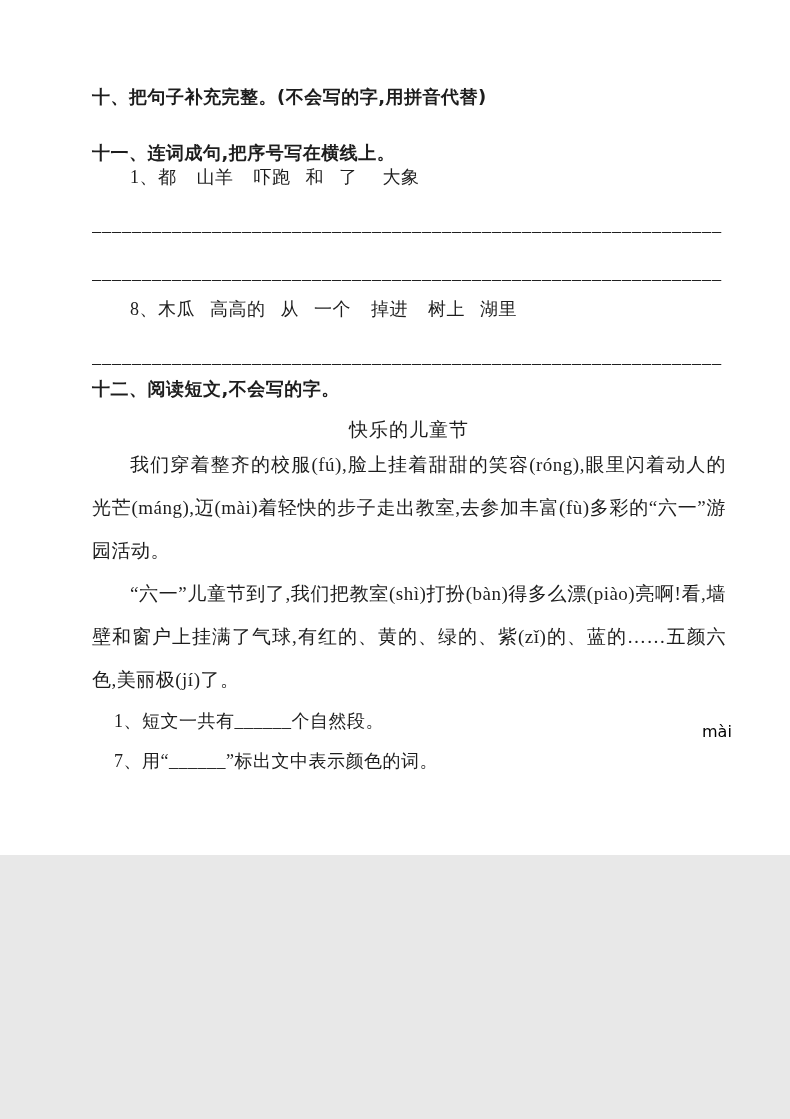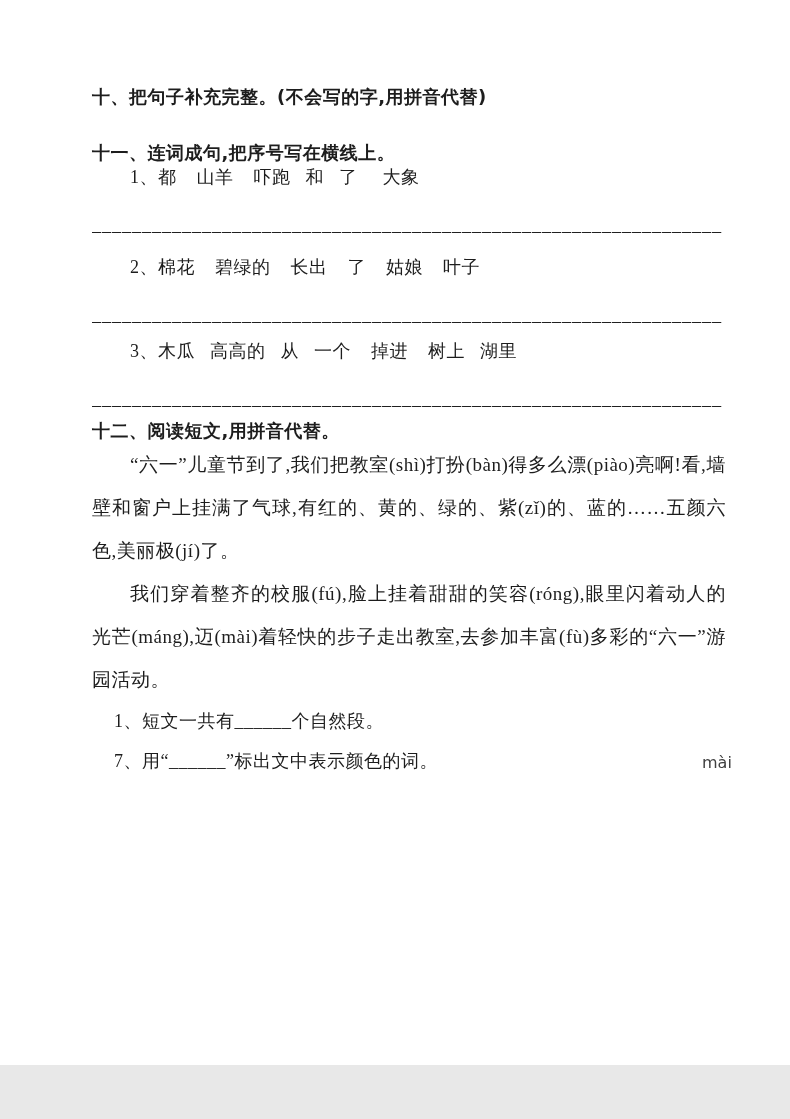--- a/index.html
+++ b/index.html
@@ -1,20 +1,20 @@
 <!DOCTYPE html>
 <html><head>
 <meta charset="utf-8">
 <style>
   * { margin: 0; padding: 0; box-sizing: border-box; }
   html, body { background: #e8e8e8; }
   .page {
     position: relative;
     width: 790px;
-    height: 1065px;
+    height: 855px;
     margin: 0 auto;
     background: #ffffff;
     color: #1d1d1d;
     font-family: "Liberation Serif", "DejaVu Serif", serif;
     padding: 85px 64px 0 92px;
     overflow: hidden;
   }
   .sec-heading {
     font-family: "DejaVu Sans", "Liberation Sans", sans-serif;
     font-weight: 700;
@@ -75,54 +75,53 @@
     line-height: 40px;
     white-space: nowrap;
     letter-spacing: 0.5px;
   }
   .pinyin-note {
     position: absolute;
     left: 702px;
     top: 722px;
     font-family: "DejaVu Sans", "Liberation Sans", sans-serif;
     font-size: 16px;
-    color: #404040;
+    color: #000000;
     line-height: 20px;
-    margin-top: 31px;
   }
 </style>
 </head>
 <body>
 
 <div class="page">
 
   <div>
     <div class="sec-heading">十、把句子补充完整。(不会写的字,用拼音代替)</div>
   </div>
 
   <div>
     <div class="sec-heading sec11-heading">十一、连词成句,把序号写在横线上。</div>
 
     <div class="word-row">1、都    山羊    吓跑   和   了     大象</div>
     <div class="answer-line">______________________________________________________________________</div>
 
-    <div class="word-row row2">2、棉花    碧绿的    长出    了    姑娘    叶子</div>
     <div class="answer-line">______________________________________________________________________</div>
 
-    <div class="word-row row3">3、木瓜   高高的   从   一个    掉进    树上   湖里</div>
+    <div class="word-row row3">8、木瓜   高高的   从   一个    掉进    树上   湖里</div>
     <div class="answer-line">______________________________________________________________________</div>
   </div>
 
   <div>
-    <div class="sec-heading sec12-heading">十二、阅读短文,用拼音代替。</div>
+    <div class="sec-heading sec12-heading">十二、阅读短文,不会写的字。</div>
 
+    <div class="passage-title">快乐的儿童节</div>
 
     <div class="passage">
+      <p>我们穿着整齐的校服(fú),脸上挂着甜甜的笑容(róng),眼里闪着动人的光芒(máng),迈(mài)着轻快的步子走出教室,去参加丰富(fù)多彩的“六一”游园活动。</p>
       <p>“六一”儿童节到了,我们把教室(shì)打扮(bàn)得多么漂(piào)亮啊!看,墙壁和窗户上挂满了气球,有红的、黄的、绿的、紫(zǐ)的、蓝的……五颜六色,美丽极(jí)了。</p>
-      <p>我们穿着整齐的校服(fú),脸上挂着甜甜的笑容(róng),眼里闪着动人的光芒(máng),迈(mài)着轻快的步子走出教室,去参加丰富(fù)多彩的“六一”游园活动。</p>
     </div>
 
     <div class="question">1、短文一共有______个自然段。</div>
     <div class="question">7、用“______”标出文中表示颜色的词。</div>
   </div>
 
   <div class="pinyin-note">mài</div>
 
 </div>
 

